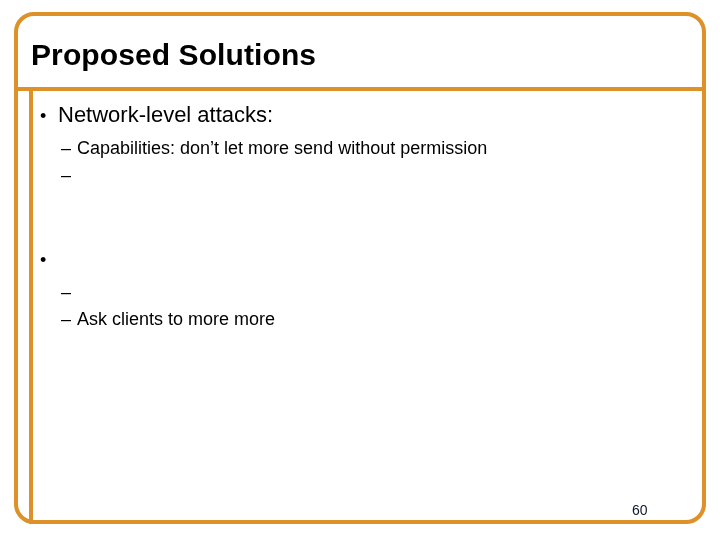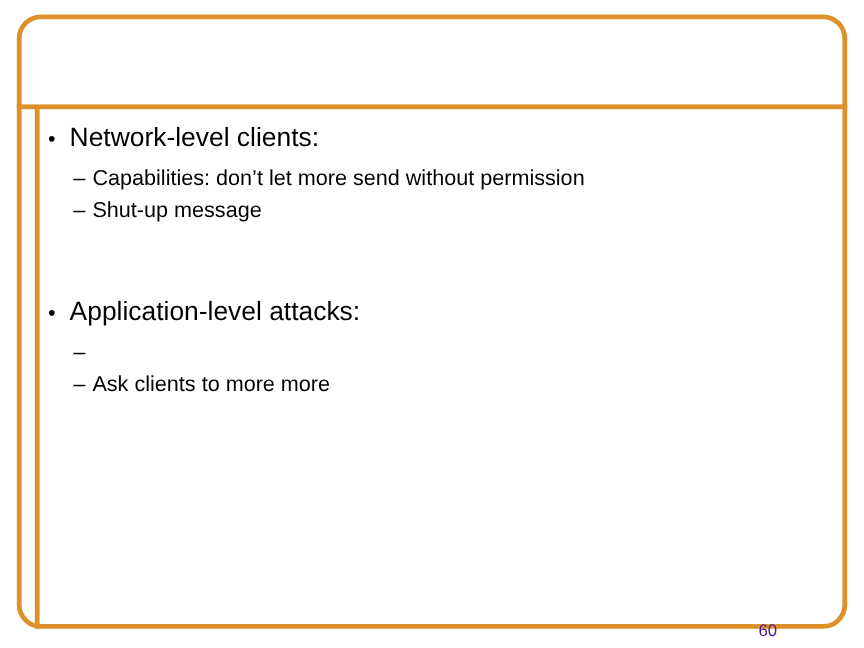--- a/index.html
+++ b/index.html
@@ -115,59 +115,58 @@
     width: 16px;
     flex: 0 0 16px;
     font-size: 18px;
     line-height: 27px;
   }
 
   
   .page-number {
     position: absolute;
     left: 632px;
-    top: 516px;
+    top: 501px;
     font-size: 14px;
-    color: #4c1d95;
+    color: #0f172a;
     line-height: 18px;
   }
 </style>
 </head>
 <body>
 
 <div id="slide">
 
   <div class="frame-outer"></div>
   <div class="frame-title-rule"></div>
   <div class="frame-inner-bar"></div>
 
+  <div class="slide-title">Proposed Solutions</div>
 
   <div class="slide-body">
 
     <div class="content-group">
       <div class="bullet-l1">
         <span class="marker">•</span>
-        <span class="label">Network-level clients:</span>
+        <span class="label">Network-level attacks:</span>
       </div>
       <div class="sub-list">
         <div class="bullet-l2">
           <span class="marker">–</span>
           <span class="label">Capabilities: don’t let more send without permission</span>
         </div>
         <div class="bullet-l2">
           <span class="marker">–</span>
-          <span class="label">Shut-up message</span>
         </div>
       </div>
     </div>
 
     <div class="content-group group-spacer">
       <div class="bullet-l1">
         <span class="marker">•</span>
-        <span class="label">Application-level attacks:</span>
       </div>
       <div class="sub-list">
         <div class="bullet-l2">
           <span class="marker">–</span>
         </div>
         <div class="bullet-l2">
           <span class="marker">–</span>
           <span class="label">Ask clients to more more</span>
         </div>
       </div>

